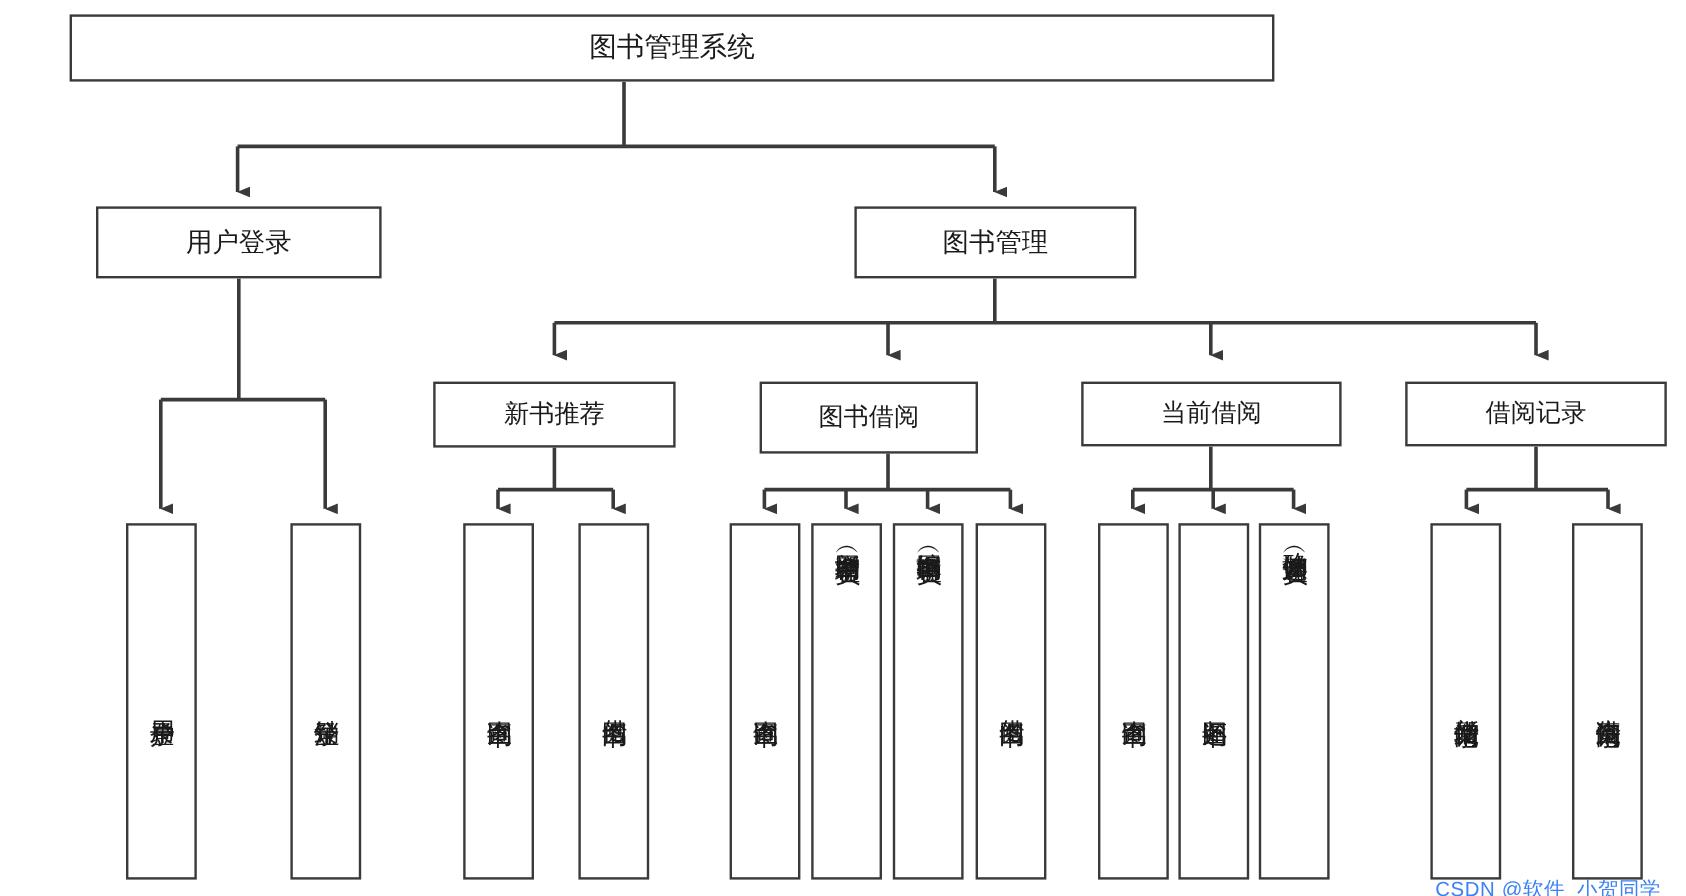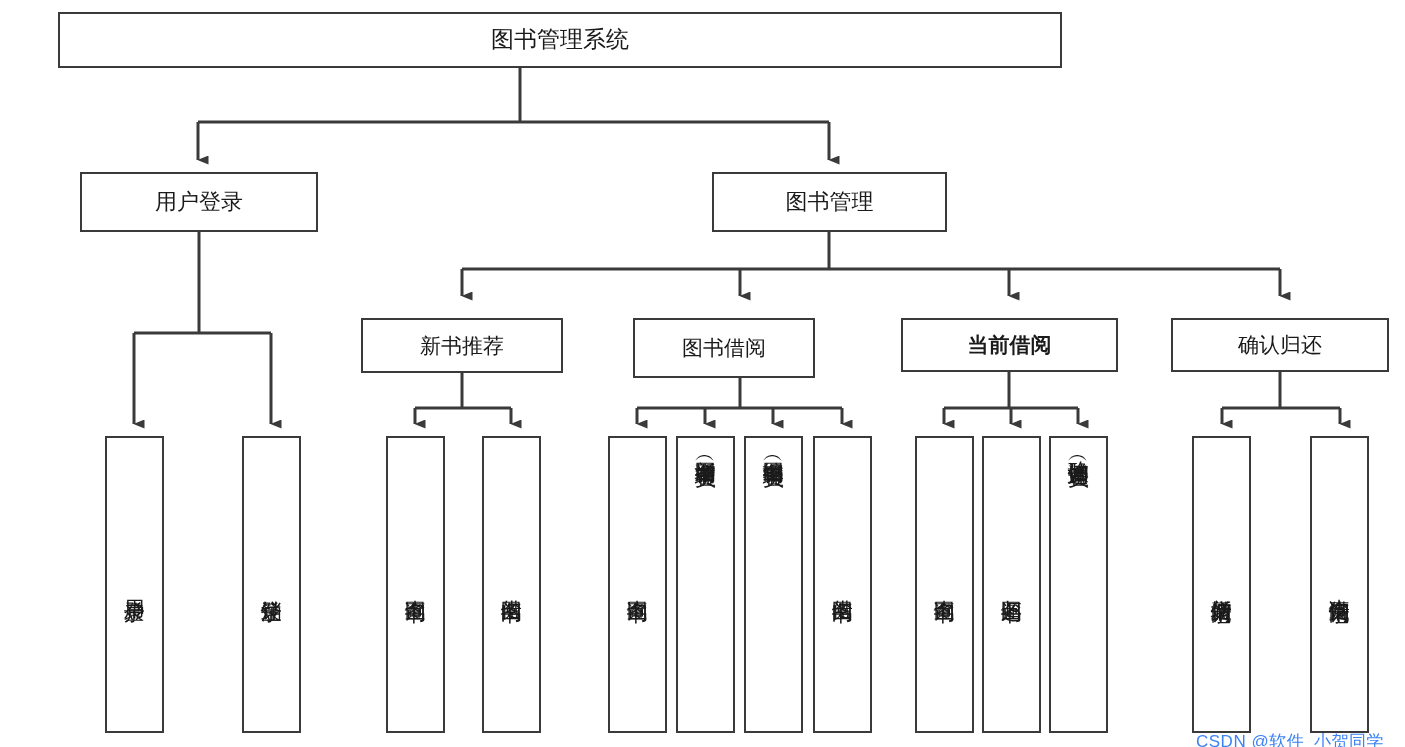--- a/index.html
+++ b/index.html
@@ -136,25 +136,25 @@
   <div class="node-box horizontal lvl-2" style="left:712px; top:172px; width:235px; height:60px;">
     <span class="node-label">图书管理</span>
   </div>
 
   <div class="node-box horizontal lvl-3" style="left:361px; top:318px; width:202px; height:55px;">
     <span class="node-label">新书推荐</span>
   </div>
   <div class="node-box horizontal lvl-3" style="left:633px; top:318px; width:182px; height:60px;">
     <span class="node-label">图书借阅</span>
   </div>
-  <div class="node-box horizontal lvl-3" style="left:901px; top:318px; width:217px; height:54px;font-weight:bold;">
+  <div class="node-box horizontal lvl-3" style="left:901px; top:318px; width:217px; height:54px;">
     <span class="node-label">当前借阅</span>
   </div>
   <div class="node-box horizontal lvl-3" style="left:1171px; top:318px; width:218px; height:54px;">
-    <span class="node-label">确认归还</span>
+    <span class="node-label">借阅记录</span>
   </div>
 
   <div class="node-box vertical centerv lvl-leaf" style="left:105px; top:436px; width:59px; height:297px;">
     <span class="node-label">用户登录</span>
   </div>
   <div class="node-box vertical centerv lvl-leaf" style="left:242px; top:436px; width:59px; height:297px;">
     <span class="node-label">注销登录</span>
   </div>
 
   <div class="node-box vertical centerv lvl-leaf" style="left:386px; top:436px; width:59px; height:297px;">

